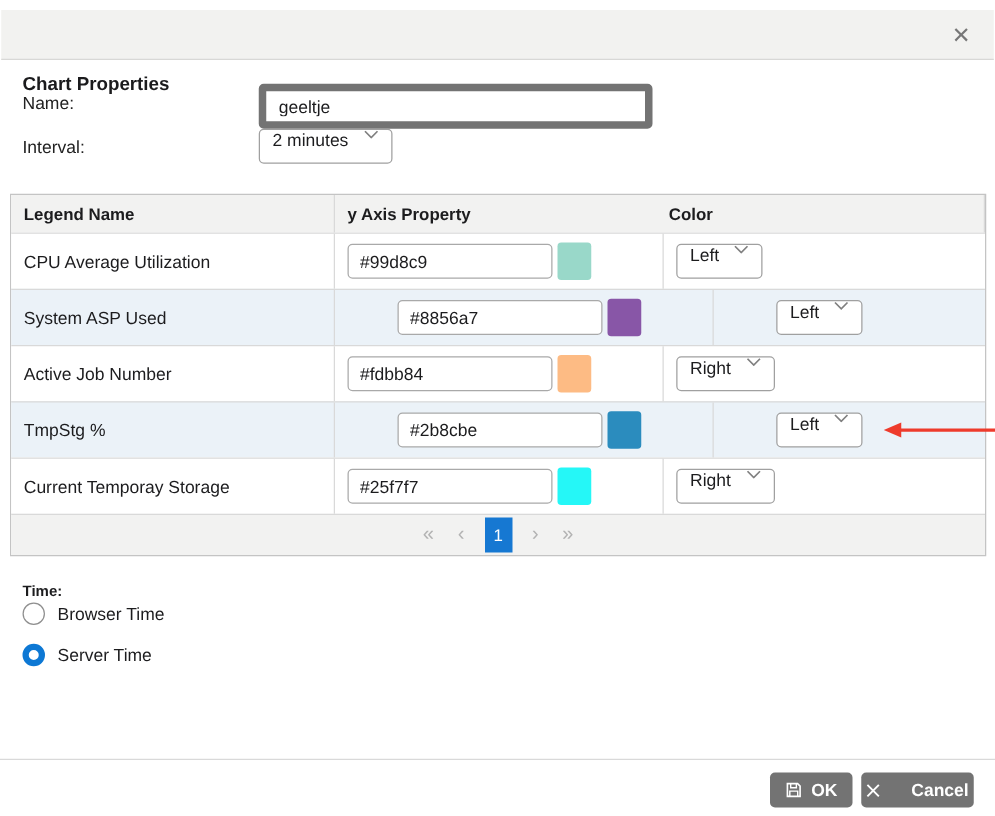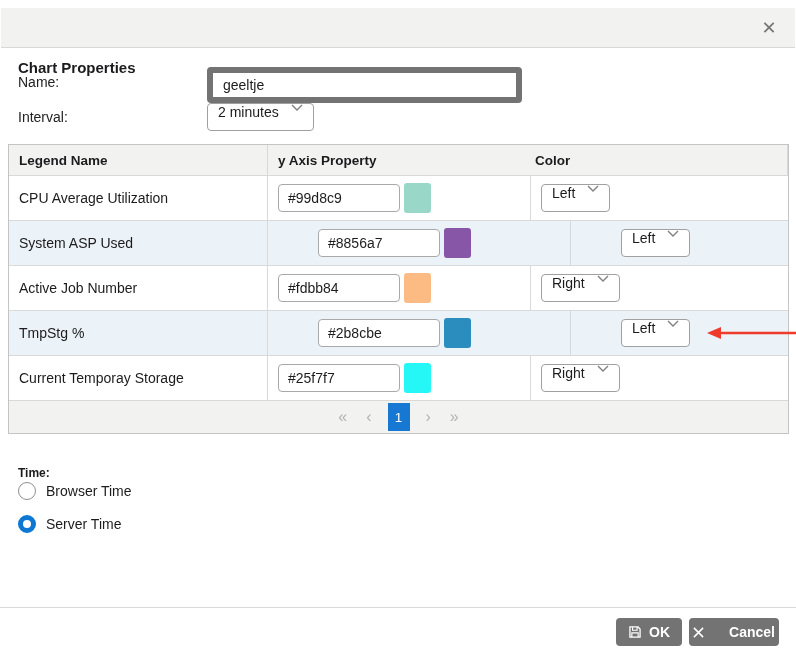--- a/index.html
+++ b/index.html
@@ -21,31 +21,31 @@
   .txt-input { position:absolute; left:206px; width:315px; height:28px;
                border:6px solid #737373; border-radius:4px; padding:12px 10px;
                font-size:14px; font-family:"Liberation Sans", sans-serif; color:#1c1c1e; background:#fff; }
   .selectbox { display:inline-flex; align-items:flex-start; gap:12px; height:28px;
                border:1px solid #a0a0a0; border-radius:4px; background:#fff;
                padding:0 10px; font-size:14px; color:#1c1c1e; cursor:pointer; }
   .selectbox svg { flex:0 0 auto; }
   #interval-select { position:absolute; left:206px; top:95px; }
 
   
-  .ptable { position:absolute; left:7px; top:136px; width:781px;
+  .ptable { position:absolute; left:7px; top:147px; width:781px;
             border:1px solid #c4c4c4; font-size:14px; }
   .trow { display:flex; height:45px; border-top:1px solid #d9d9d9; background:#fff; }
   .trow.head { height:30px; border-top:none; background:#f2f2f1; font-weight:bold; font-size:13.5px; }
   .trow.alt { background:#ebf2f8;gap:40px; }
   .trow.pager-row { height:33px; background:#f2f2f1; justify-content:center; align-items:center; }
   .cell { display:flex; align-items:center; padding-left:10px; position:relative; }
   .c1 { width:259px; border-right:1px solid #d9d9d9; }
   .c2 { width:263px; border-right:1px solid #d9d9d9; }
   .c3 { flex:1; }
-  .color-input { width:122px; height:28px; border:1px solid #a9a9a9; border-radius:4px;
+  .color-input { width:164px; height:28px; border:1px solid #a9a9a9; border-radius:4px;
                  padding:0 9px; font-size:14px; font-family:"Liberation Sans", sans-serif;
                  color:#1c1c1e; background:#fff; }
   .swatch { width:27px; height:30px; border-radius:3px; margin-left:4px; display:inline-block; }
 
   
   .pager { display:flex; align-items:center; gap:13px; }
   .pg-btn { color:#b3b3b3; font-size:16px; line-height:26px; padding:0 3px; cursor:pointer;
             user-select:none; }
   .pg-current { width:22px; height:28px; background:#1678d2; color:#fff; font-size:13.5px;
                 display:flex; align-items:center; justify-content:center; cursor:default; }

